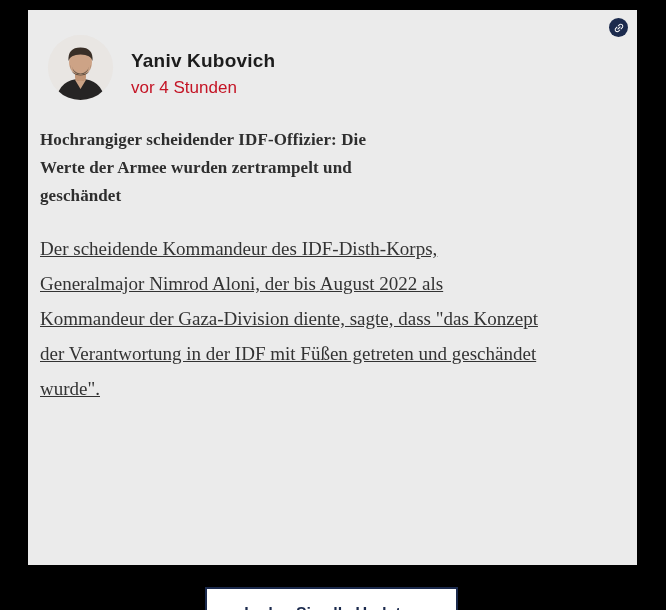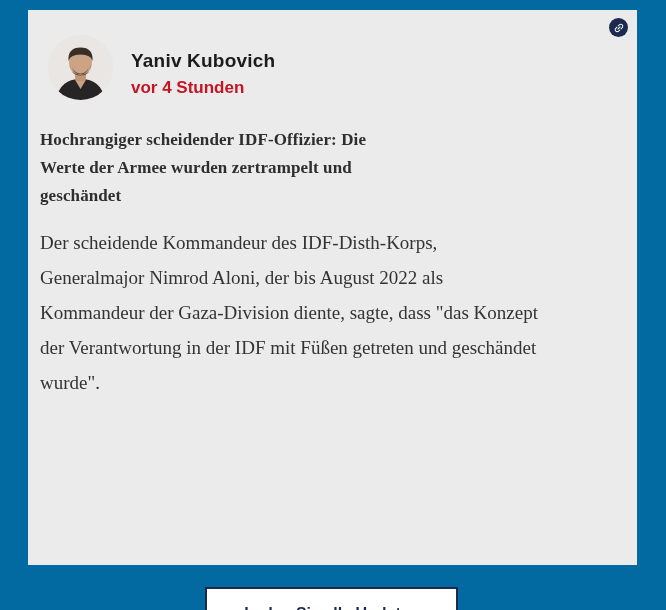--- a/index.html
+++ b/index.html
@@ -2,21 +2,21 @@
 <html style="--card_bg: #ebebeb; --accent_red: #c41425; --navy: #1b2a4d; --headline_text: #2e2e2e; --body_text: #333333; --name_text: #1c1c1c;"><head>
 <meta charset="utf-8">
 <style>
   * { margin: 0; padding: 0; box-sizing: border-box; }
   html, body {
     width: 666px; height: 610px;
     overflow: hidden;
     background: #ffffff;
     font-family: "Liberation Sans", sans-serif;
   }
-  .page { position: relative; width: 666px; height: 610px; background: #0369a1; }
+  .page { position: relative; width: 666px; height: 610px; background: #000000; }
 
   .card {
     position: absolute;
     left: 28px; top: 10px;
     width: 609px; height: 555px;
     background: var(--card_bg, #ebebeb);
     padding: 0 12px;
   }
 
   .author-row {
@@ -38,21 +38,21 @@
   .author-meta { margin-left: 18px; margin-top: 15px; }
   .author-name {
     font-size: 19px;
     font-weight: bold;
     color: var(--name_text, #1c1c1c);
     letter-spacing: 0.2px;
   }
   .author-time {
     margin-top: 6px;
     font-size: 17px;
-    font-weight: bold;
+    font-weight: normal;
     color: var(--accent_red, #c41425);
   }
 
   .share-btn {
     position: absolute;
     top: 8px; right: 9px;
     width: 19px; height: 19px;
     border-radius: 50%;
     background: var(--navy, #1b2a4d);
     border: none;
@@ -73,21 +73,21 @@
     letter-spacing: 0.1px;
   }
 
   .paragraph {
     font-family: "Liberation Serif", serif;
     font-size: 19px;
     line-height: 35px;
     color: var(--body_text, #333333);
     white-space: pre-line;
   }
-  .paragraph.p1 { margin-top: 15px; }
+  .paragraph.p1 { margin-top: 21px; text-decoration: underline; }
   .paragraph.p2 { margin-top: 20px; }
 
   .load-more {
     position: absolute;
     left: 205px; top: 587px;
     width: 253px; height: 44px;
     background: #ffffff;
     border: 2px solid var(--navy, #1b2a4d);
     color: var(--navy, #1b2a4d);
     font-family: "Liberation Sans", sans-serif;

